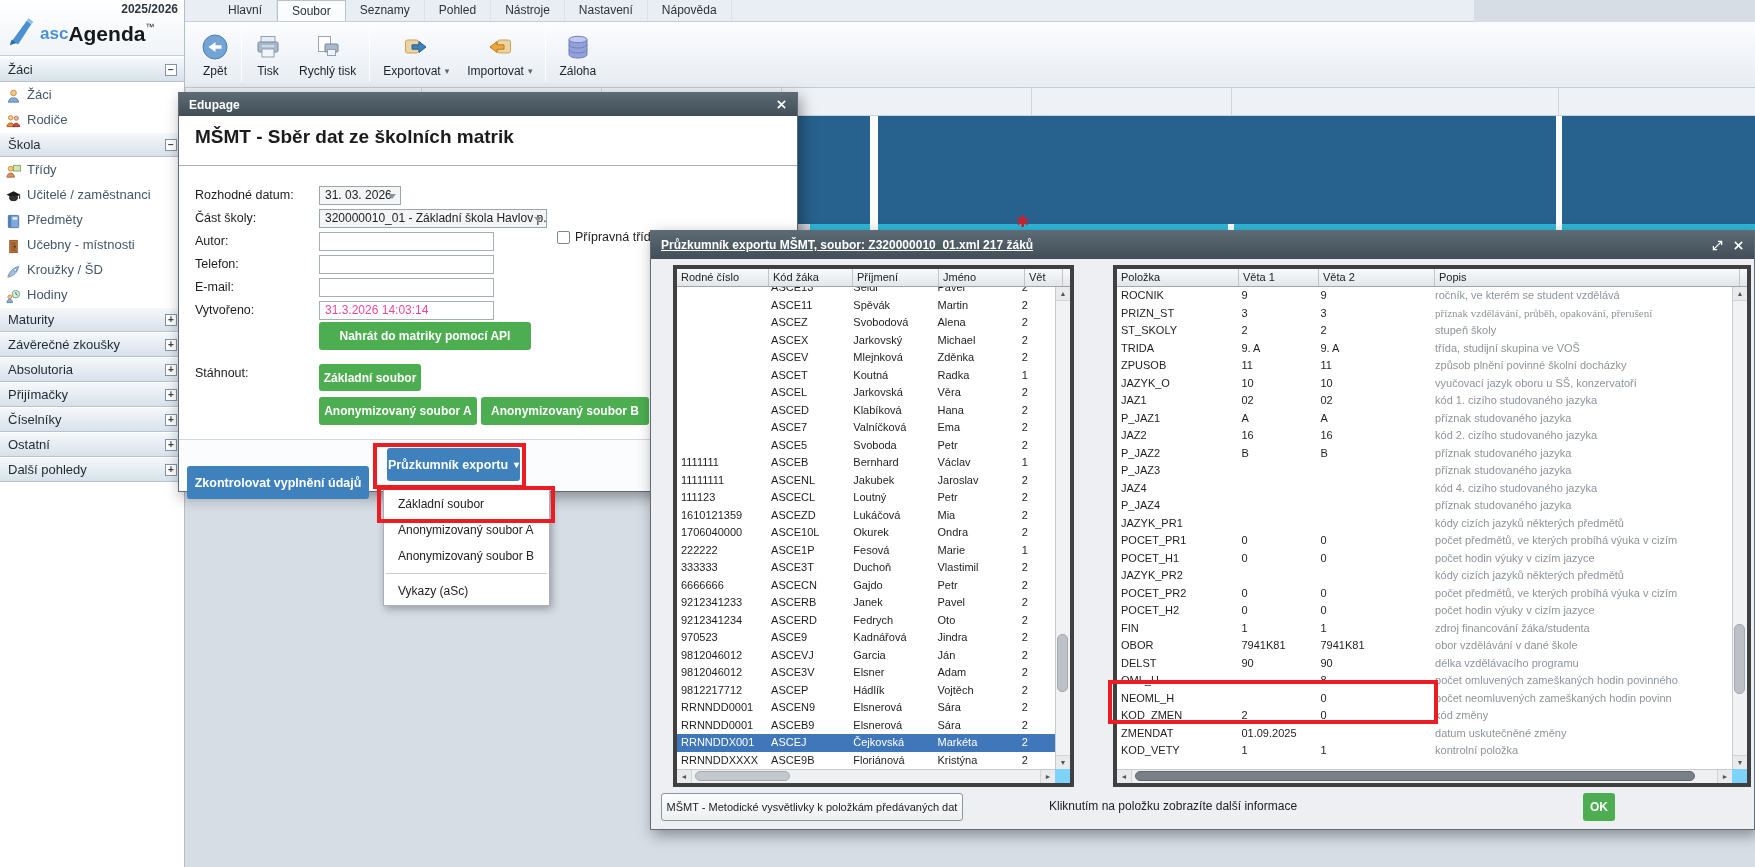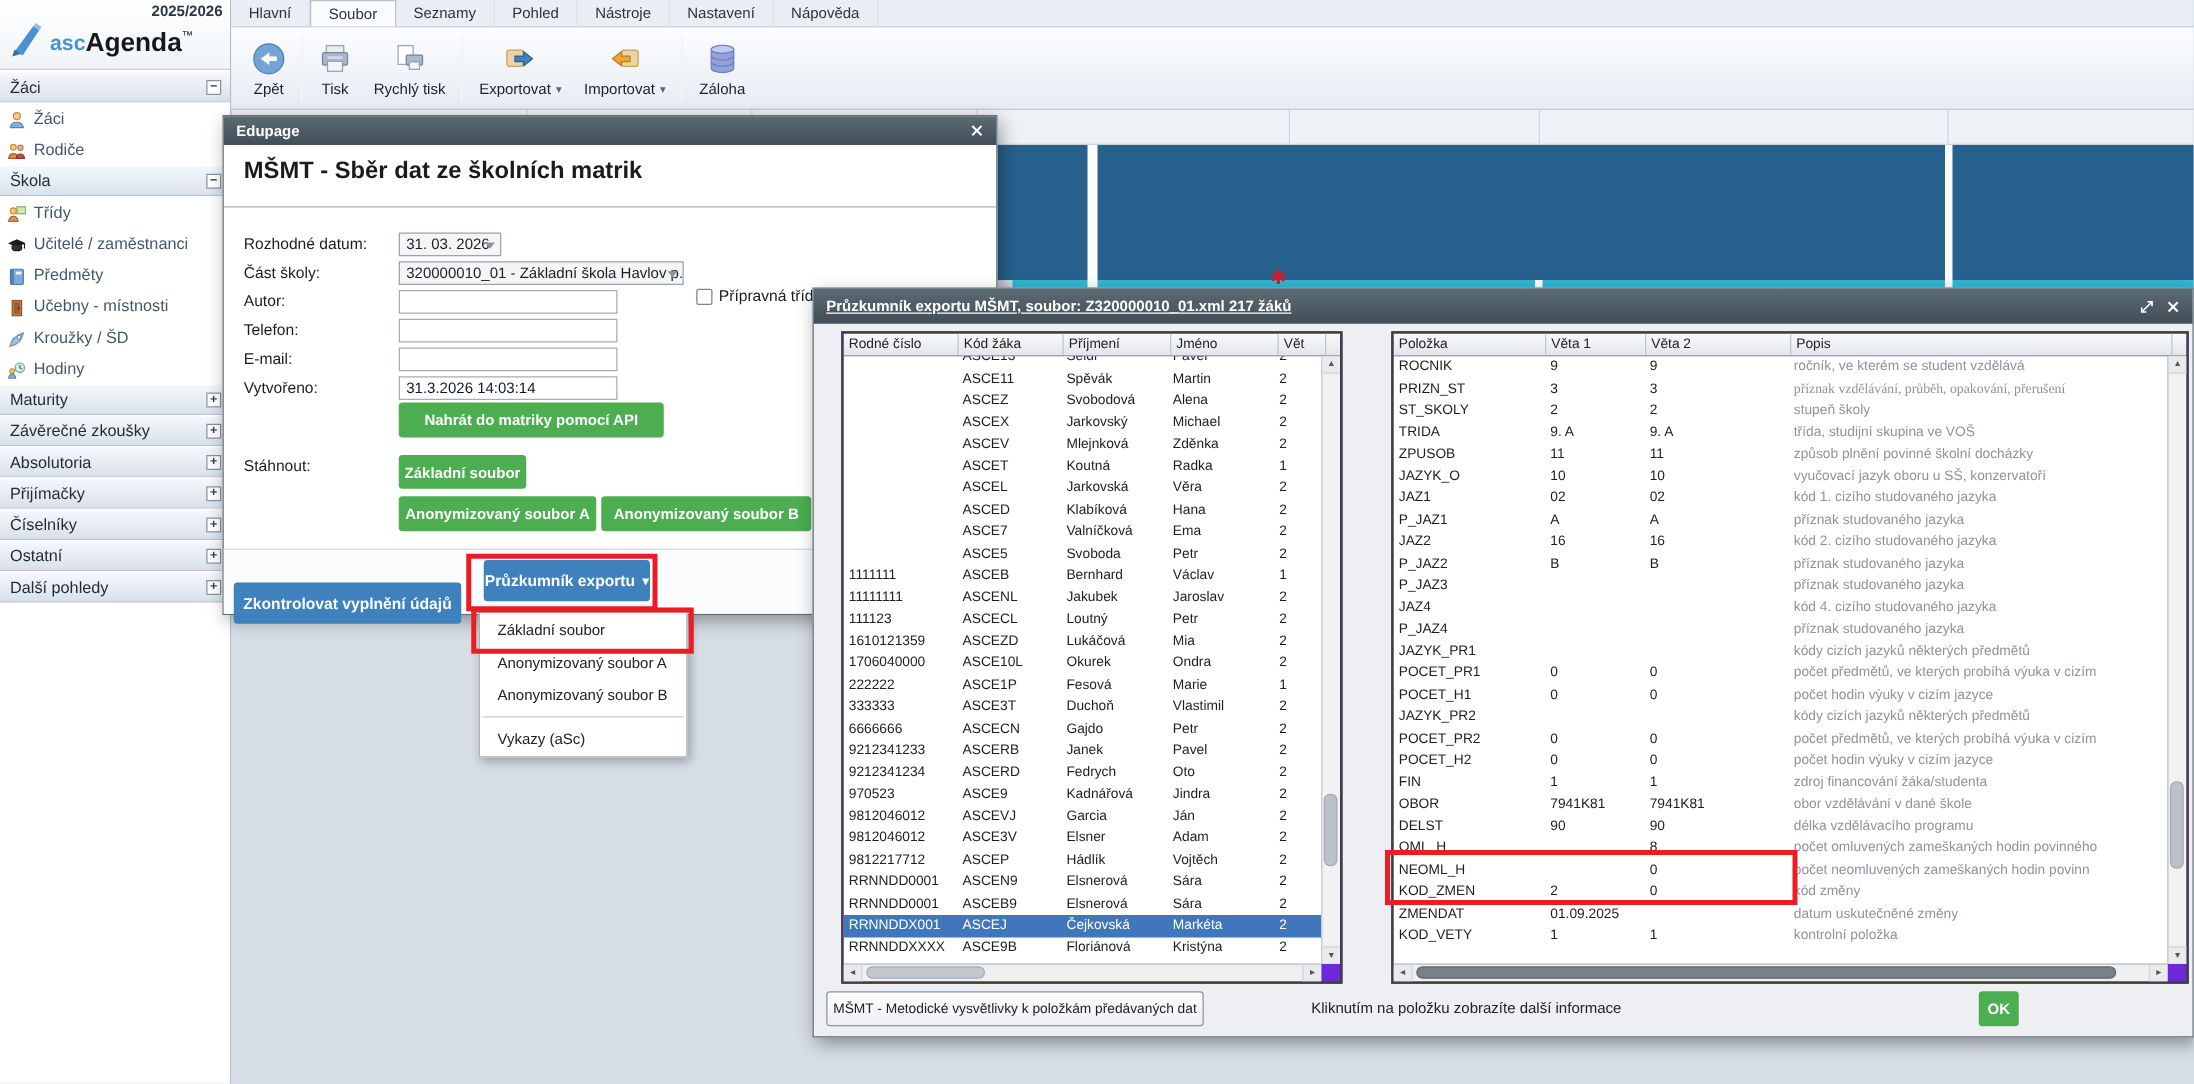--- a/index.html
+++ b/index.html
@@ -17,21 +17,21 @@
   #brand .tm{color:#16181a;font-size:9px;vertical-align:top;position:relative;top:-7px;}
   #sidebar-rows{position:absolute;left:0;top:57px;width:100%;}
   .sb-header{position:relative;height:25px;line-height:24px;padding-left:8px;font-size:13px;color:#1f2a33;
     background:linear-gradient(#f5f8fb,#d8e1ea);border-top:1px solid #fff;border-bottom:1px solid #b9c4cf;}
   .sb-box{position:absolute;right:7px;top:6px;width:12px;height:12px;border:1px solid #8494a4;background:#fff;
     font-size:10px;line-height:10px;text-align:center;color:#39424a;font-weight:bold;}
   .sb-item{position:relative;height:25px;line-height:25px;padding-left:27px;font-size:13px;color:#44586a;background:#fff;}
   .sb-item .sb-ico{position:absolute;left:6px;top:5px;width:15px;height:15px;}
 
   
-  #tabbar{position:absolute;left:185px;top:0;width:1570px;height:22px;background:#e9eef4;border-bottom:1px solid #c6cdd5;display:flex;}
+  #tabbar{position:absolute;left:185px;top:0;width:1289px;height:22px;background:#e9eef4;border-bottom:1px solid #c6cdd5;display:flex;padding-left:29px;}
   .tab{padding:0 14px;line-height:21px;font-size:12px;color:#2b333b;border-right:1px solid #dbe2e9;}
   .tab.active{background:#fafcfe;border:1px solid #b9c3cd;border-bottom:none;line-height:20px;}
   #toolbar{position:absolute;left:185px;top:22px;width:1570px;height:66px;background:linear-gradient(#fcfdff,#e7ecf2);
     border-bottom:1px solid #c3cbd4;display:flex;align-items:center;padding-left:8px;}
   .tb-btn{display:flex;flex-direction:column;align-items:center;justify-content:center;height:60px;padding:0 9px;font-size:12px;color:#1a222a;}
   .tb-btn .ico{height:30px;display:flex;align-items:center;}
   .tb-btn .lab{margin-top:2px;display:flex;align-items:center;}
   .tb-drop{font-size:9px;color:#5a646e;margin-left:4px;}
   .tb-sep{width:1px;height:54px;background:#c9d1d9;margin:0 4px;border-right:1px solid #fff;}
 
@@ -55,41 +55,41 @@
   #edupage .titlebar{height:23px;}
   #ep-heading{position:absolute;left:16px;top:33px;font-size:19px;font-weight:bold;color:#1b1b1b;}
   #ep-rule{position:absolute;left:0;right:0;top:72px;border-bottom:1px solid #a8aeb4;}
   .ep-row{position:absolute;height:19px;line-height:19px;font-size:12.5px;color:#1d1d1d;}
   .ep-label{position:absolute;left:16px;}
   .ep-ctl{position:absolute;left:140px;height:19px;}
   .ep-select{position:relative;background:#f4f5f6;border:1px solid #9aa5ae;font-size:12px;line-height:17px;
     padding:0 16px 0 5px;color:#222;white-space:nowrap;overflow:hidden;}
   .ep-select .arr{position:absolute;right:4px;top:7px;width:0;height:0;border-left:4px solid transparent;
     border-right:4px solid transparent;border-top:5px solid #8a949e;}
-  .ep-input{background:#fff;border:1px solid #a5adb5;width:175px;font-size:12px;line-height:17px;padding:0 5px;color:#0f172a;}
+  .ep-input{background:#fff;border:1px solid #a5adb5;width:175px;font-size:12px;line-height:17px;padding:0 5px;color:#ec4899;}
   .ep-check{position:absolute;display:flex;align-items:center;font-size:12.5px;color:#1d1d1d;}
   .ep-check .box{width:13px;height:13px;border:1px solid #7b858f;background:#fff;margin-right:5px;border-radius:2px;}
   .btn-green{position:absolute;background:#4cae50;color:#fff;border-radius:3px;font-size:12px;font-weight:bold;
     text-align:center;display:flex;align-items:center;justify-content:center;}
   .btn-blue{position:absolute;background:#3f81bd;color:#fff;border-radius:3px;font-size:12.5px;font-weight:bold;
     display:flex;align-items:center;justify-content:center;}
   #ep-footer{position:absolute;left:0;right:0;bottom:0;height:52px;border-top:1px solid #d6d9dc;background:#fbfcfd;}
   #ep-stahnout{position:absolute;left:16px;top:273px;font-size:12.5px;color:#1d1d1d;}
   .btn-blue .darr{font-size:10px;margin-left:6px;}
 
   
   #export-menu{position:absolute;left:383px;top:489px;width:167px;background:#fff;border:1px solid #a9b0b7;
     box-shadow:2px 3px 8px rgba(0,0,0,.3);z-index:20;padding:1px 0;}
   .menu-item{height:26px;line-height:26px;padding-left:14px;font-size:12px;color:#222;}
   .menu-sep{border-top:1px solid #ccc;margin:4px 2px;}
 
   
   #explorer{left:650px;top:230px;width:1105px;height:600px;background:#edeff2;z-index:40;}
   #explorer .titlebar{height:28px;text-decoration:underline;}
-  .xtable{position:absolute;background:#6d28d9;border:2px solid #404040;}
+  .xtable{position:absolute;background:#7dd3fc;border:4px solid #404040;}
   #students-table{left:22px;top:34px;width:401px;height:522px;}
   #items-table{left:462px;top:34px;width:638px;height:522px;}
   .thead{display:flex;height:18px;background:linear-gradient(#f8f9fa,#e3e6e9);border-bottom:1px solid #9fa6ad;}
   .th{font-size:11px;color:#222;padding:2px 4px;border-right:1px solid #bfc5cb;white-space:nowrap;overflow:hidden;}
   .tbody{position:absolute;left:0;right:15px;top:18px;bottom:14px;overflow:hidden;background:#fff;}
   .tr{display:flex;height:17.5px;}
   .tr.selected{background:#3f77ba;}
   .tr.selected .td{color:#fff;}
   .td{font-size:11px;color:#1e1e1e;line-height:17.5px;padding:0 4px;white-space:nowrap;overflow:hidden;}
   .td.desc{color:#8e949b;}

